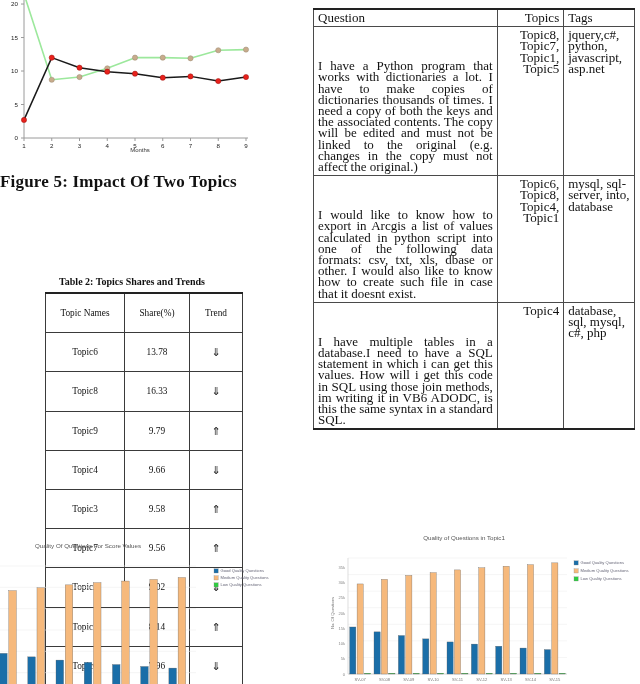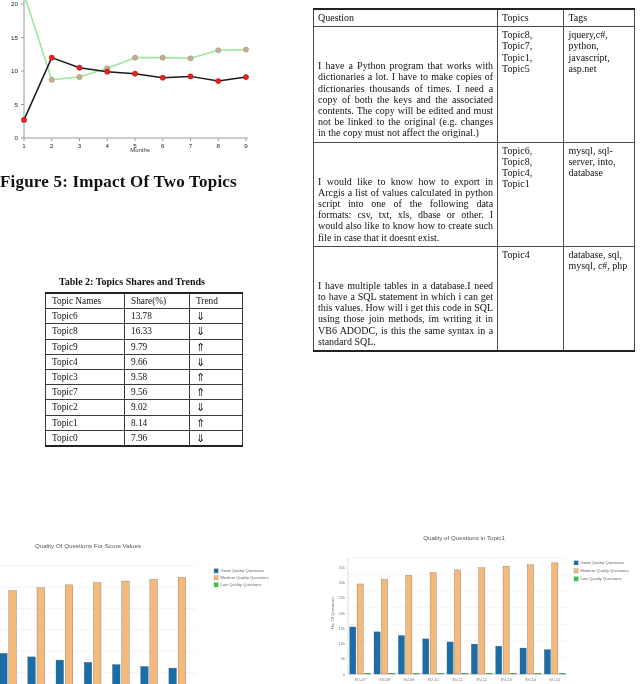--- a/index.html
+++ b/index.html
@@ -20,41 +20,41 @@
 
   
   #tbl2cap{
     left:22px;top:276px;width:220px;text-align:center;
     font-family:"Liberation Serif",serif;font-size:10px;font-weight:bold;color:#111;
   }
   table.latex{border-collapse:collapse;font-family:"Liberation Serif",serif;color:#111;}
   #tbl2{left:45px;top:292px;}
   #tbl2 table{font-size:9.3px;}
   #tbl2 td,#tbl2 th{
-    border:1px solid #3a3a3a;text-align:left;padding:0px 6px;line-height:14.2px;
+    border:1px solid #3a3a3a;text-align:center;padding:12px 6px;line-height:14.2px;
     font-weight:normal;
   }
   #tbl2 thead th{border-top:2px solid #222;border-bottom:1px solid #3a3a3a;}
   #tbl2 .c0{width:66px;}
   #tbl2 .c1{width:52px;font-family:Liberation Serif, serif;}
   #tbl2 .c2{width:40px;}
   #tbl2 tbody tr:last-child td{border-bottom:2px solid #222;}
   .arrow{font-size:11px;line-height:11px;}
 
   
   #qtbl{left:313px;top:8px;}
-  #qtbl table{font-size:10px;width:322px;}
+  #qtbl table{font-size:13px;width:322px;}
   #qtbl th,#qtbl td{
     border:1px solid #4a4a4a;vertical-align:top;padding:2px 4px 3px 4px;
     line-height:11.2px;font-weight:normal;text-align:left;
   }
   #qtbl thead th{border-top:2px solid #222;}
   #qtbl tbody tr:last-child td{border-bottom:2px solid #222;}
   #qtbl .qcol{width:178px;text-align:justify;}
-  #qtbl .tpcol{width:58px;}
+  #qtbl .tpcol{width:58px;text-align:right;}
   #qtbl .tgcol{width:62px;}
   #qtbl .txt{display:block;text-align:justify;text-align-last:left;margin-top:31px;}
   .gtitle{fill:#555;font-size:6.2px;font-family:"Liberation Sans",sans-serif;}
   .gaxis{fill:#777;font-size:4.1px;font-family:"Liberation Sans",sans-serif;}
   .gylab{fill:#777;font-size:4.2px;font-family:"Liberation Sans",sans-serif;}
 
   #chartA{left:-72px;top:536px;width:372px;height:148px;}
   #chartB{left:322px;top:528px;width:318px;height:156px;}
 </style>
 </head>

